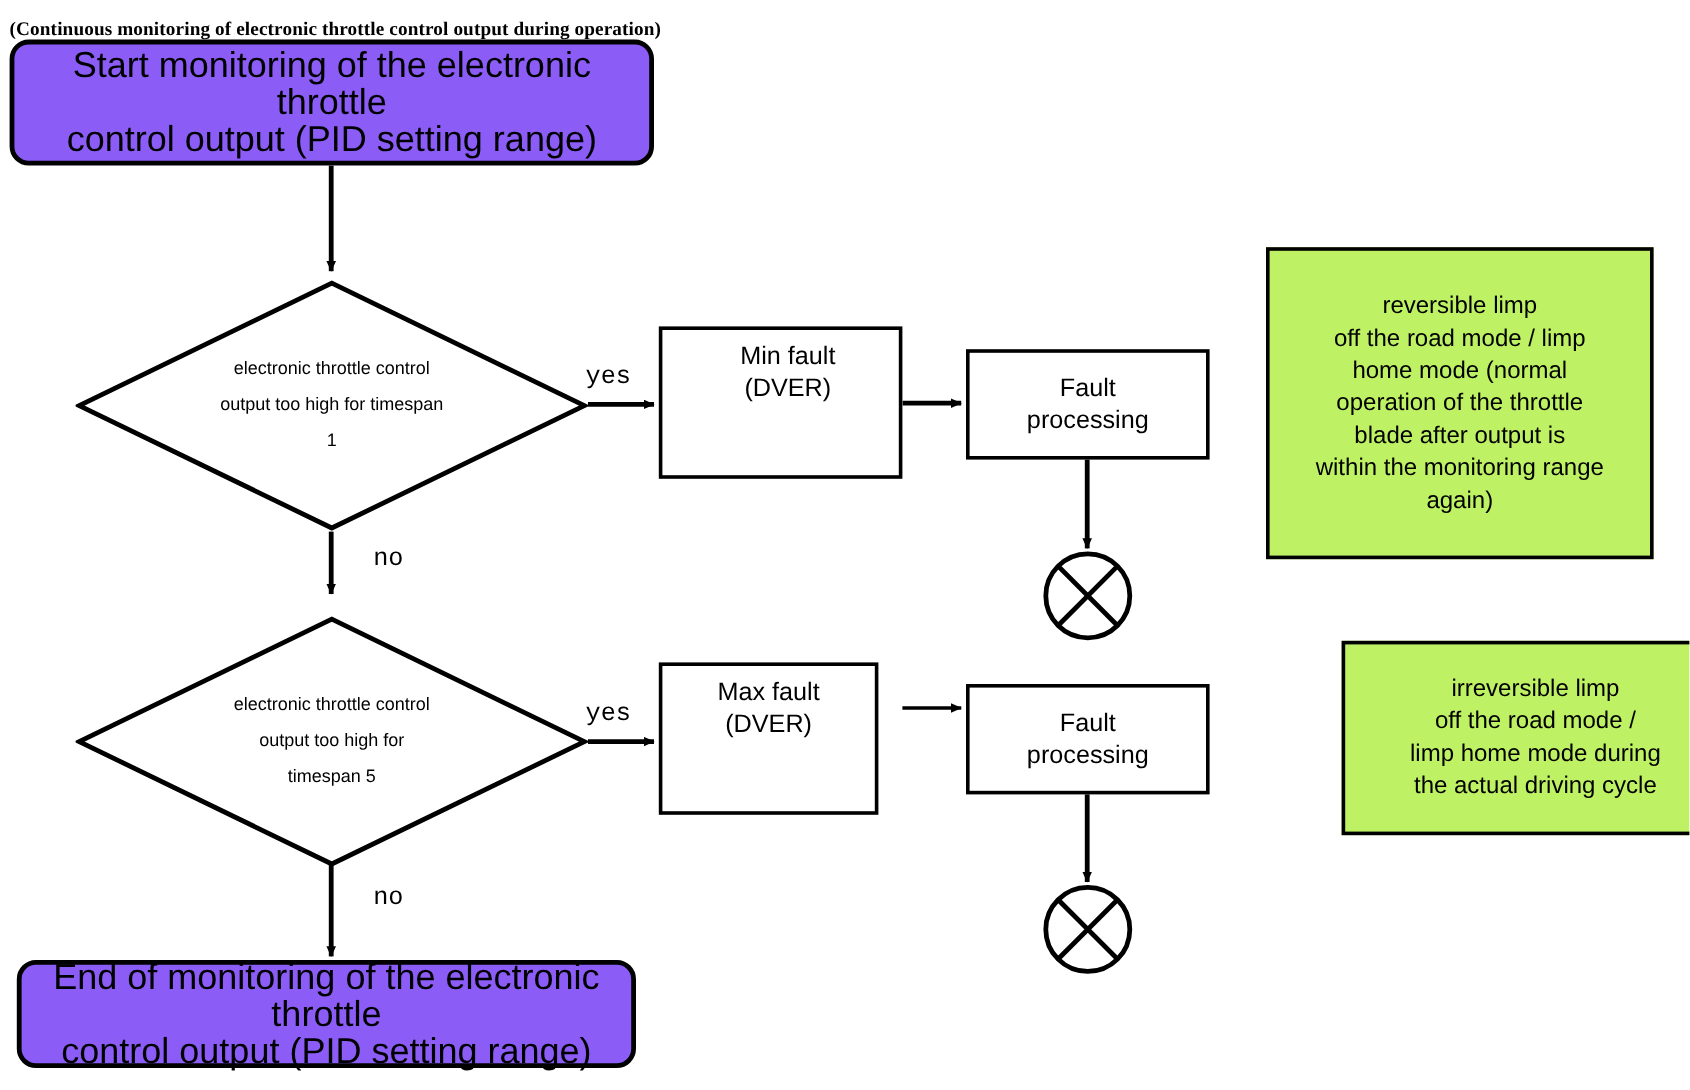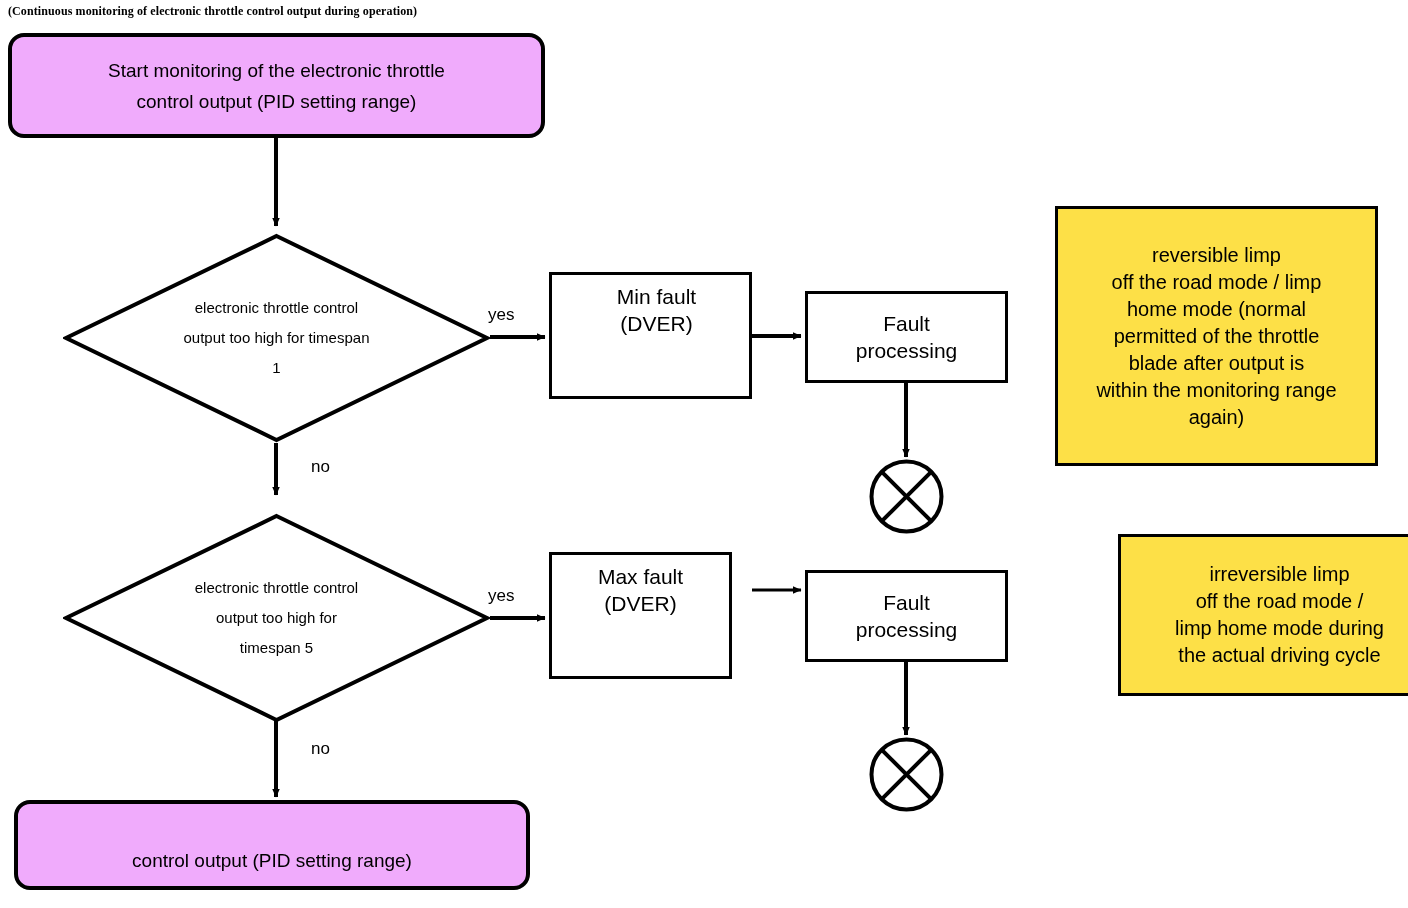--- a/index.html
+++ b/index.html
@@ -12,40 +12,40 @@
     width: 1408px;
     height: 908px;
     background: #ffffff;
     overflow: hidden;
     font-family: "Liberation Sans", sans-serif;
     color: #000000;
   }
   .caption {
     position: absolute;
     left: 8px;
-    top: 3px;
+    top: 17px;
     font-family: "Liberation Serif", serif;
     font-weight: bold;
-    font-size: 12px;
+    font-size: 16px;
     line-height: 16px;
     letter-spacing: 0.1px;
     white-space: nowrap;
   }
   
   .terminator {
     position: absolute;
     border: 4px solid #000;
     border-radius: 16px;
     box-sizing: border-box;
-    background: #f0abfc;
-    display: flex;
-    align-items: center;
-    justify-content: center;
-    text-align: center;
-    font-size: 19px;
+    background: #8b5cf6;
+    display: flex;
+    align-items: center;
+    justify-content: center;
+    text-align: center;
+    font-size: 30px;
     line-height: 31px;
     padding: 0 12px;
   }
   
   .process {
     position: absolute;
     border: 3px solid #000;
     box-sizing: border-box;
     background: #fff;
     display: flex;
@@ -54,21 +54,21 @@
     text-align: center;
     font-size: 21px;
     line-height: 27px;
   }
   .process.topalign { align-items: flex-start; padding-top: 8px; }
   
   .note {
     position: absolute;
     border: 3px solid #000;
     box-sizing: border-box;
-    background: #fde047;
+    background: #bef264;
     display: flex;
     align-items: center;
     justify-content: center;
     text-align: center;
     font-size: 20px;
     line-height: 27px;
     padding: 0 8px;
   }
   
   .diamond {
@@ -83,23 +83,24 @@
     justify-content: center;
     text-align: center;
     font-size: 15px;
     line-height: 30px;
   }
   
   .edge { position: absolute; left: 0; top: 0; pointer-events: none; }
   
   .elabel {
     position: absolute;
-    font-size: 17px;
+    font-size: 21px;
     line-height: 23px;
     white-space: nowrap;
+    font-family: Liberation Mono, monospace;
   }
   
   .xcircle { position: absolute; }
 </style>
 </head>
 <body>
 
 <div id="canvas">
 
   <div class="caption">(Continuous monitoring of electronic throttle control output during operation)</div>
@@ -213,21 +214,21 @@
 
   <div class="process" style="left:805px; top:570px; width:203px; height:92px;">
     <div>
       <span>Fault</span><br>
       <span>processing</span>
     </div>
   </div>
 
   <div class="terminator" style="left:14px; top:800px; width:516px; height:90px;">
     <div>
-      <br>
+      <span>End of monitoring of the electronic throttle</span><br>
       <span>control output (PID setting range)</span>
     </div>
   </div>
 
   <div class="xcircle" style="left:868px; top:458px; width:77px; height:77px;">
     <svg width="77" height="77">
       <circle cx="38.5" cy="38.5" r="35" fill="#fff" stroke="#000" stroke-width="4"></circle>
       <line x1="13.8" y1="13.8" x2="63.2" y2="63.2" stroke="#000" stroke-width="4"></line>
       <line x1="63.2" y1="13.8" x2="13.8" y2="63.2" stroke="#000" stroke-width="4"></line>
     </svg>
@@ -244,21 +245,21 @@
   <div class="elabel" style="left:488px; top:303px;">yes</div>
   <div class="elabel" style="left:311px; top:455px;">no</div>
   <div class="elabel" style="left:488px; top:584px;">yes</div>
   <div class="elabel" style="left:311px; top:737px;">no</div>
 
   <div class="note" style="left:1055px; top:206px; width:323px; height:260px;">
     <div>
       <span>reversible limp</span><br>
       <span>off the road mode / limp</span><br>
       <span>home mode (normal</span><br>
-      <span>permitted of the throttle</span><br>
+      <span>operation of the throttle</span><br>
       <span>blade after output is</span><br>
       <span>within the monitoring range</span><br>
       <span>again)</span>
     </div>
   </div>
 
   <div class="note" style="left:1118px; top:534px; width:323px; height:162px;">
     <div>
       <span>irreversible limp</span><br>
       <span>off the road mode /</span><br>

